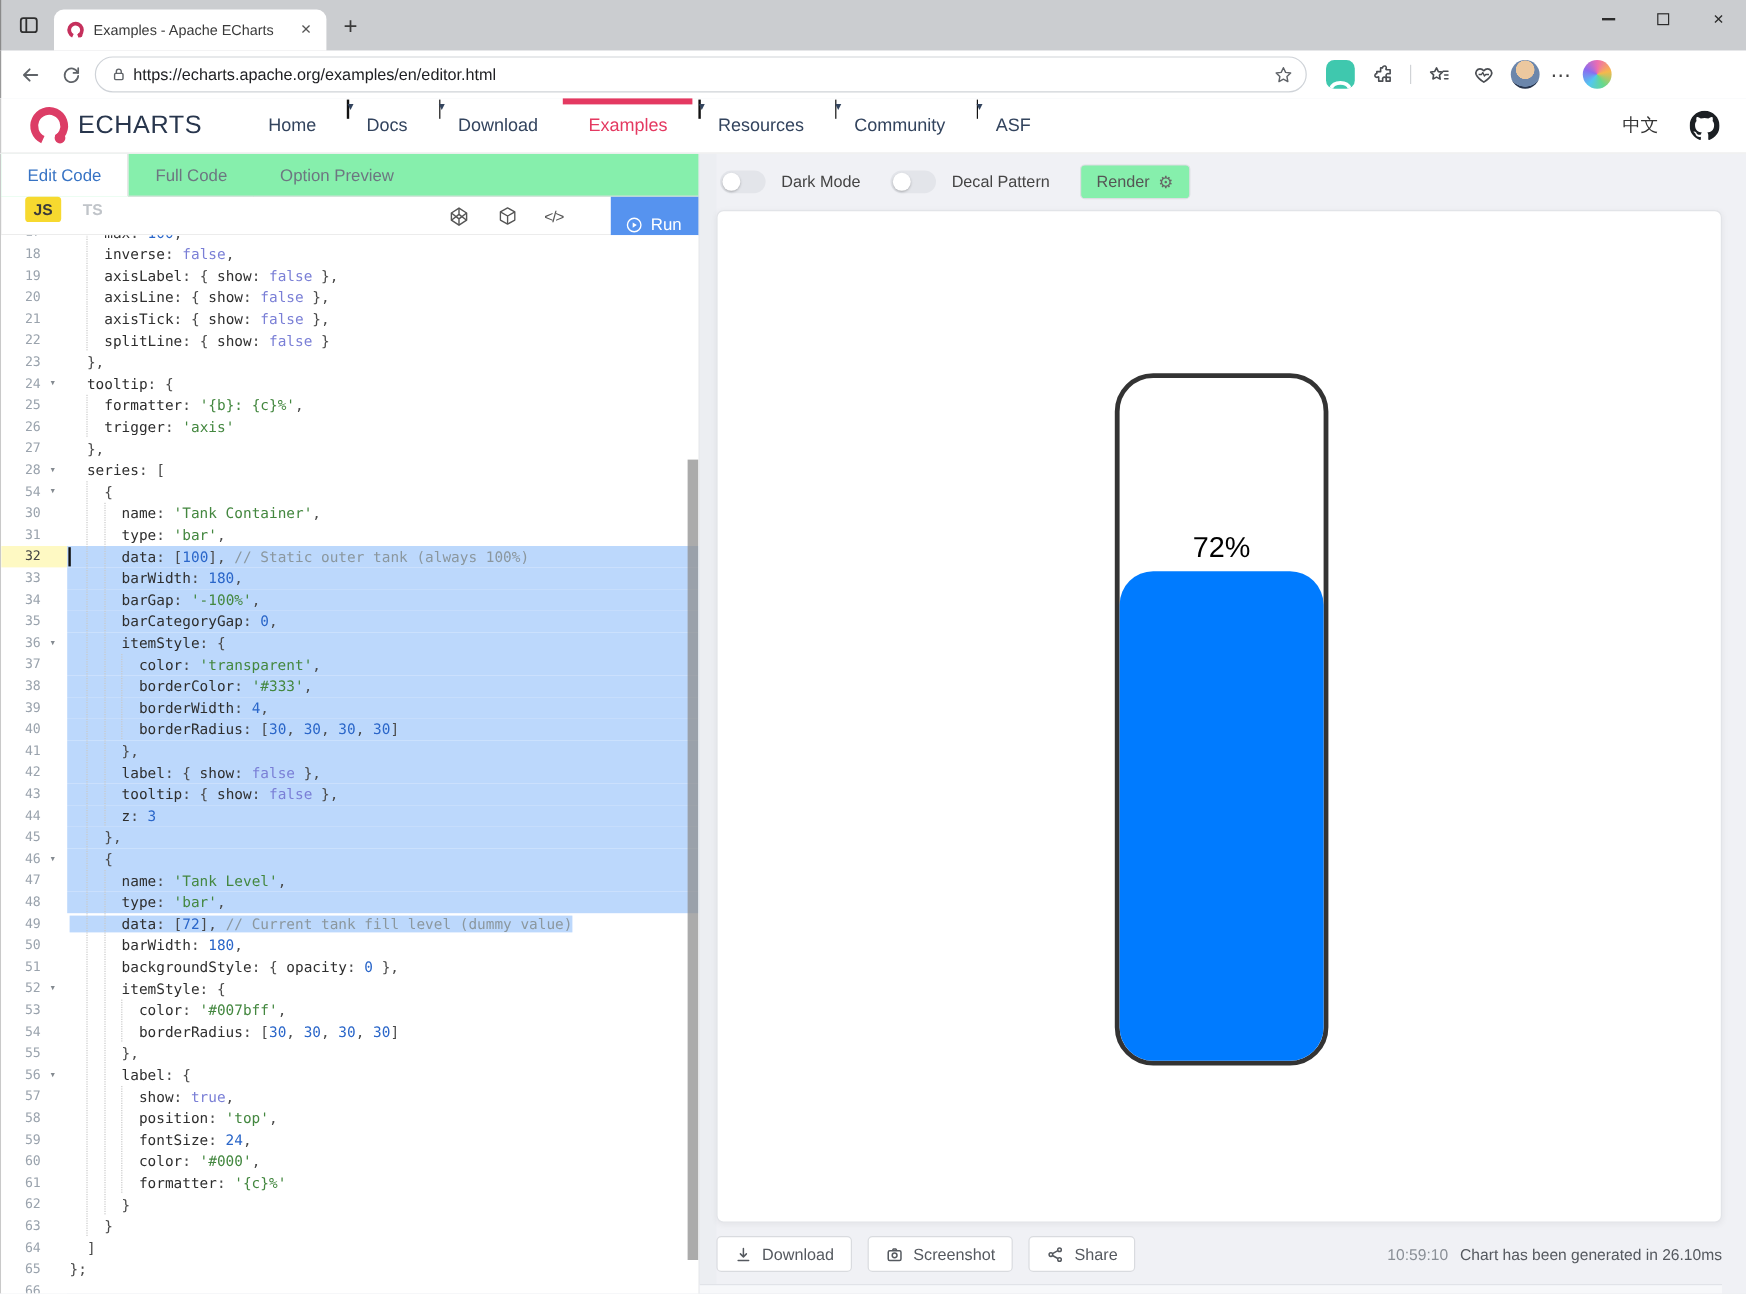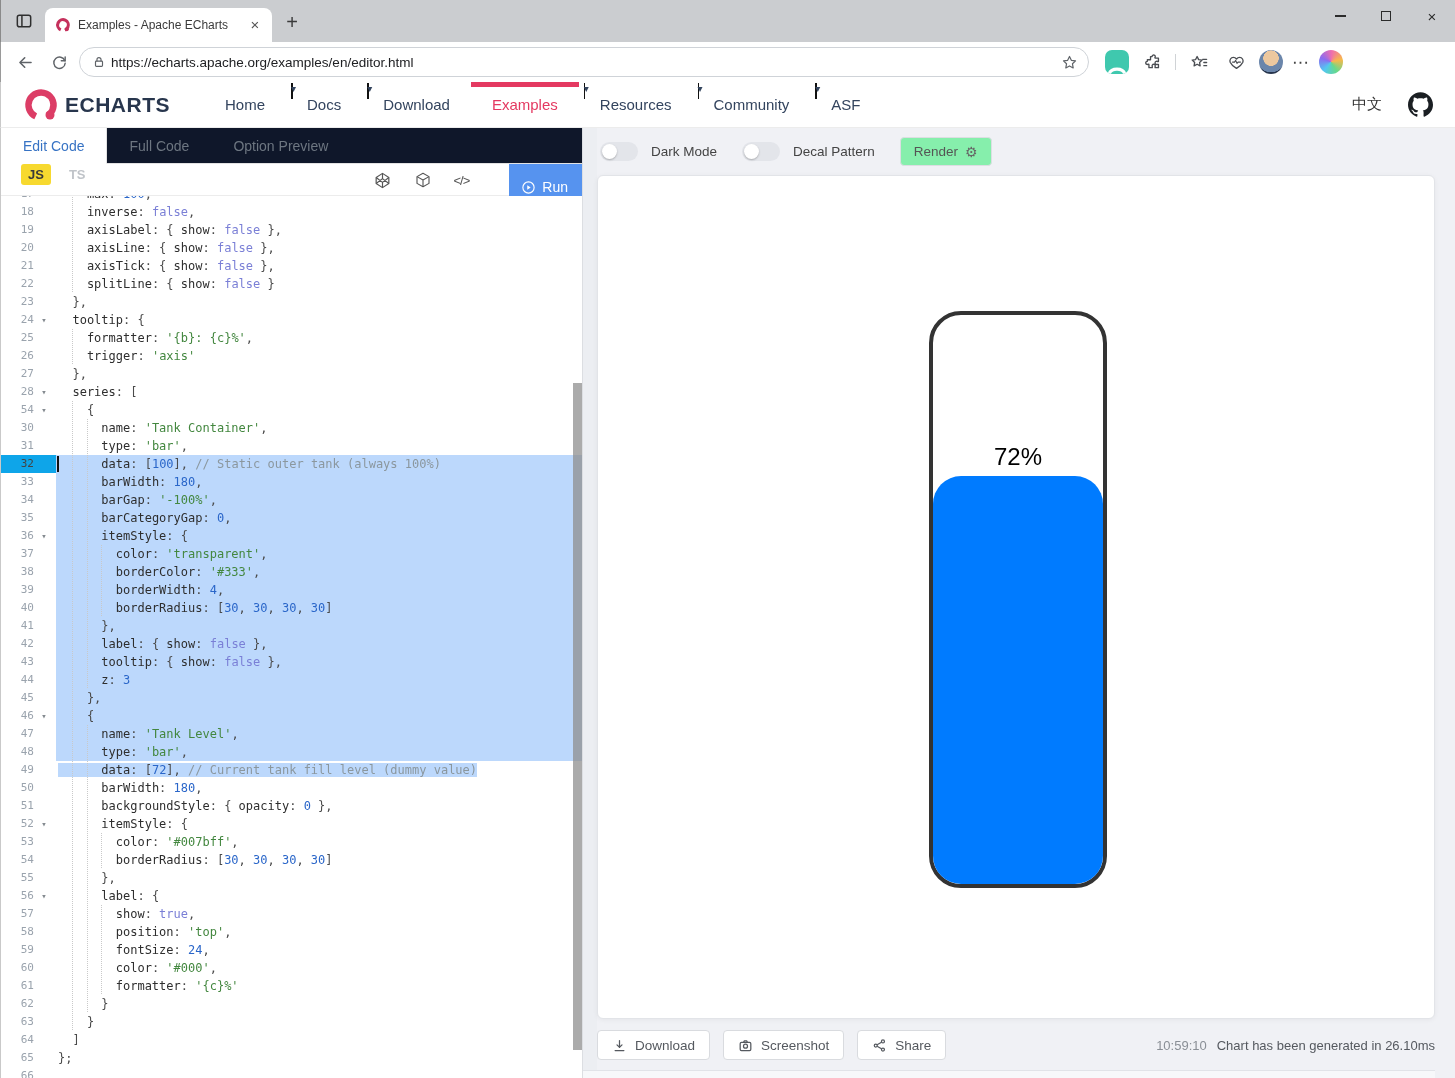--- a/index.html
+++ b/index.html
@@ -28,54 +28,54 @@
   .tb-right{display:flex;align-items:center;gap:9px;margin-left:10px}
   .tb-sep{width:1px;height:16px;background:#d0d3d6}
   .ext-teal{width:24px;height:24px;border-radius:7px;background:#3fc8ae;display:flex;align-items:flex-end;justify-content:center;overflow:hidden}
   .avatar{width:24px;height:24px;border-radius:50%;background:radial-gradient(circle at 50% 34%,#ecc89f 0 38%,#6b86ab 40% 70%,#27354d 72%)}
   .dots{font-size:17px;color:#444;letter-spacing:1px}
   .copilot{width:24px;height:24px;border-radius:50%;background:conic-gradient(from 220deg,#53c7f0,#8b6cf0,#ef6eae,#f7b84b,#67d98b,#53c7f0)}
 
   
   .nav{height:46px;background:#fff;display:flex;align-items:center;padding:0 22px;border-bottom:1px solid #ececec;border-left:1px solid #c9c9c9;position:relative}
   .brand{display:flex;align-items:center;gap:6px;margin-right:34px}
-  .brand-word{font-size:21px;font-weight:bold;color:#28364d;letter-spacing:.5px}
+  .brand-word{font-size:21px;font-weight:normal;color:#28364d;letter-spacing:.5px}
   .nav-items{display:flex;align-items:stretch;height:46px}
   .nav-item{position:relative;display:flex;align-items:center;padding:0 21px;font-size:15px;color:#33445e;cursor:default}
   .nav-item .caret{font-size:10px;margin-left:4px;color:#33445e}
   .nav-item.active{color:var(--accent)}
   .nav-item.active::before{content:"";position:absolute;top:0;left:0;right:0;height:5px;background:var(--accent)}
   .nav-right{margin-left:auto;display:flex;align-items:center;gap:26px}
   .lang{font-size:15px;color:#333}
 
   
   .main{display:flex;height:950px}
   .left-panel{width:583px;background:#fff;display:flex;flex-direction:column;border-right:1px solid #dcdee2;border-left:1px solid #c9c9c9}
   .divider{width:14px;background:#eceef2}
   .right-panel{flex:1;display:flex;flex-direction:column;background:#f0f1f5;padding-right:20px}
 
   
-  .code-tabs{height:36px;display:flex;background:#0f172a;font-size:14px}
+  .code-tabs{height:36px;display:flex;background:#86efac;font-size:14px}
   .code-tab{padding:0 22px;display:flex;align-items:center;color:#6d7681;border-bottom:1px solid #e2e2e2;cursor:default}
   .code-tab.active{background:#fff;color:#3773c4;border-bottom:1px solid transparent;border-right:1px solid #e2e2e2}
   .code-tab.fill{flex:1;padding:0}
   
   .lang-row{height:32px;display:flex;align-items:flex-start;padding-left:20px;gap:18px;border-bottom:1px solid #ececec}
   .badge-js{background:#f7d92f;color:#3a3a3a;font-weight:bold;font-size:13px;padding:3px 7px;border-radius:3px}
   .badge-ts{color:#c0c4c9;font-weight:bold;font-size:13px}
   .lang-row-icons{margin-left:auto;display:flex;align-items:center;gap:22px;color:#555;padding-right:0}
   .code-glyph{font-size:13px;color:#555;letter-spacing:-1px}
   .run-btn{height:32px;background:#5693ef;color:#fff;display:flex;align-items:center;gap:6px;padding:14px 14px 0 12px;font-size:14px;margin-left:18px}
 
   
   .editor{position:relative;flex:1;overflow:hidden;background:#fff}
   .cl{display:flex;height:18px;line-height:18px;font-family:"DejaVu Sans Mono",monospace;font-size:12px;white-space:pre}
   .cl.clip{margin-top:-11px}
   .gut{width:55px;flex:none;display:flex;background:#fff}
-  .gut.cur{background:#0ea5e9}
+  .gut.cur{background:#fef9c3}
   .lnum{width:33px;text-align:right;font-size:11px;color:#9aa3ad}
   .gut.cur .lnum{color:#444}
   .fold{width:20px;text-align:center;font-size:9px;color:#808archive archiving;color:#848a90}
   .cont{flex:1;position:relative;padding-left:2px}
   .cont.selfull{background:#bcd8fc}
   .selpart{background:#bcd8fc}
   .caret{position:absolute;left:1px;top:1px;width:1.5px;height:16px;background:#111}
   .ind{display:inline-block;width:2ch;height:17px;vertical-align:top}
   .ind.gd{border-left:1px dotted #c9c9c9}
   .tk-k{color:#2e2e2e}.tk-p{color:#4a4a4a}.tk-n{color:#2a66c9}

